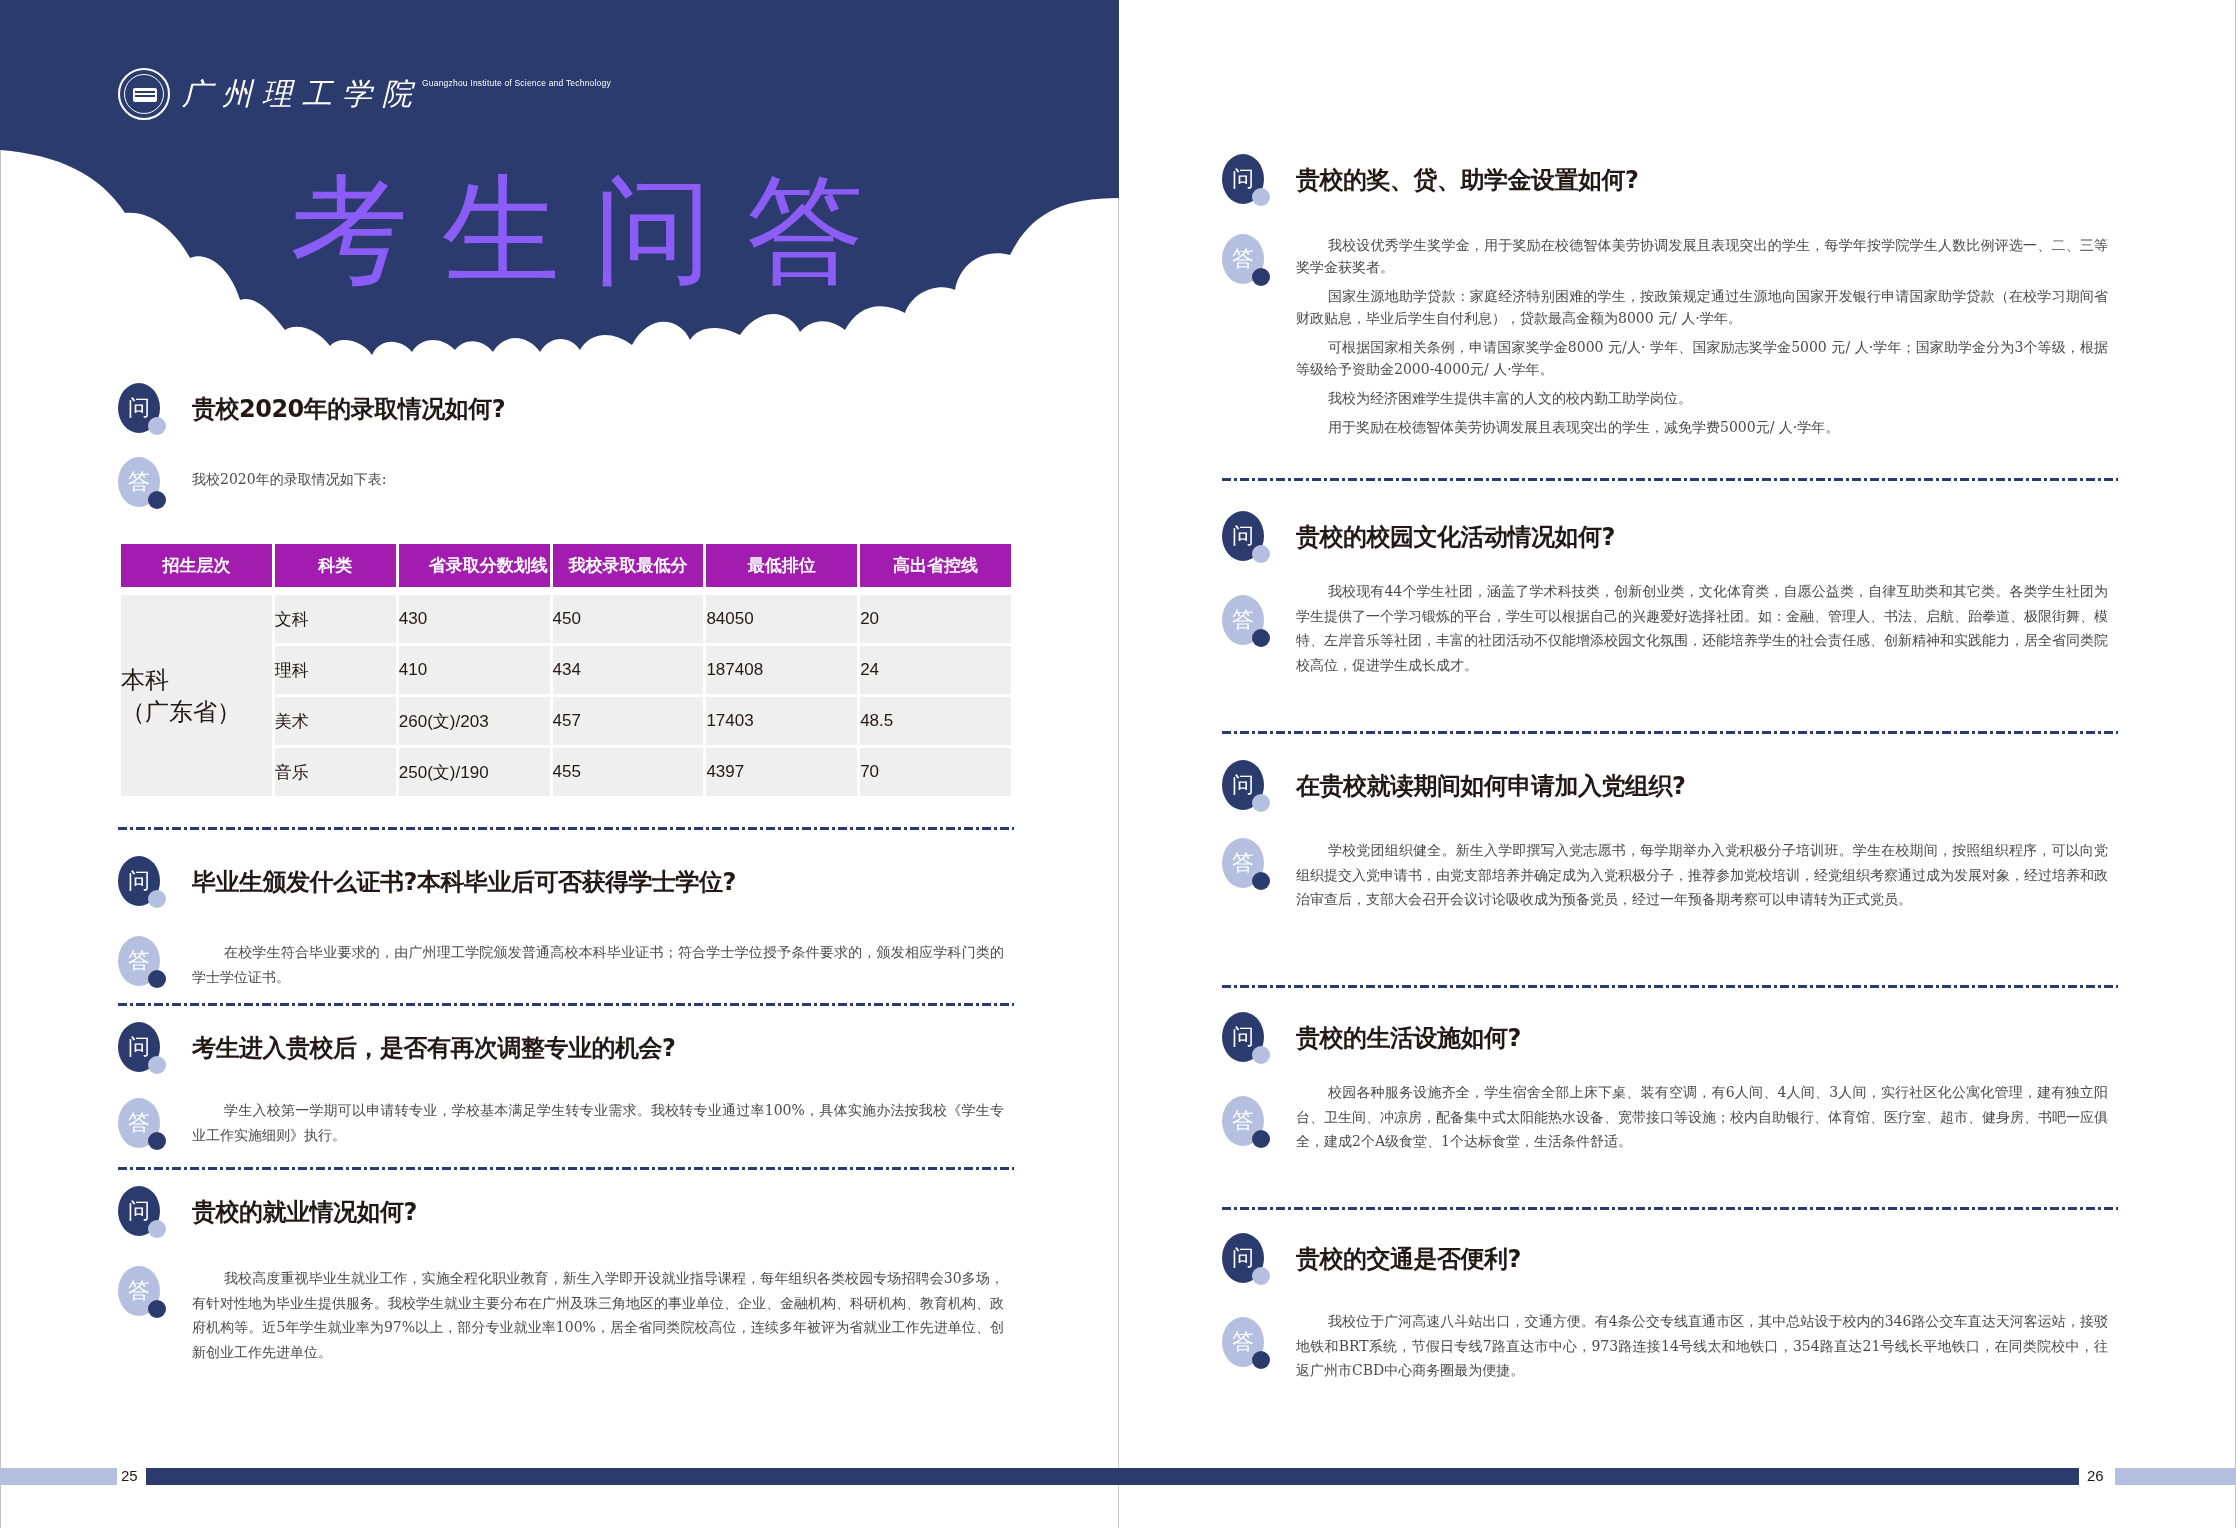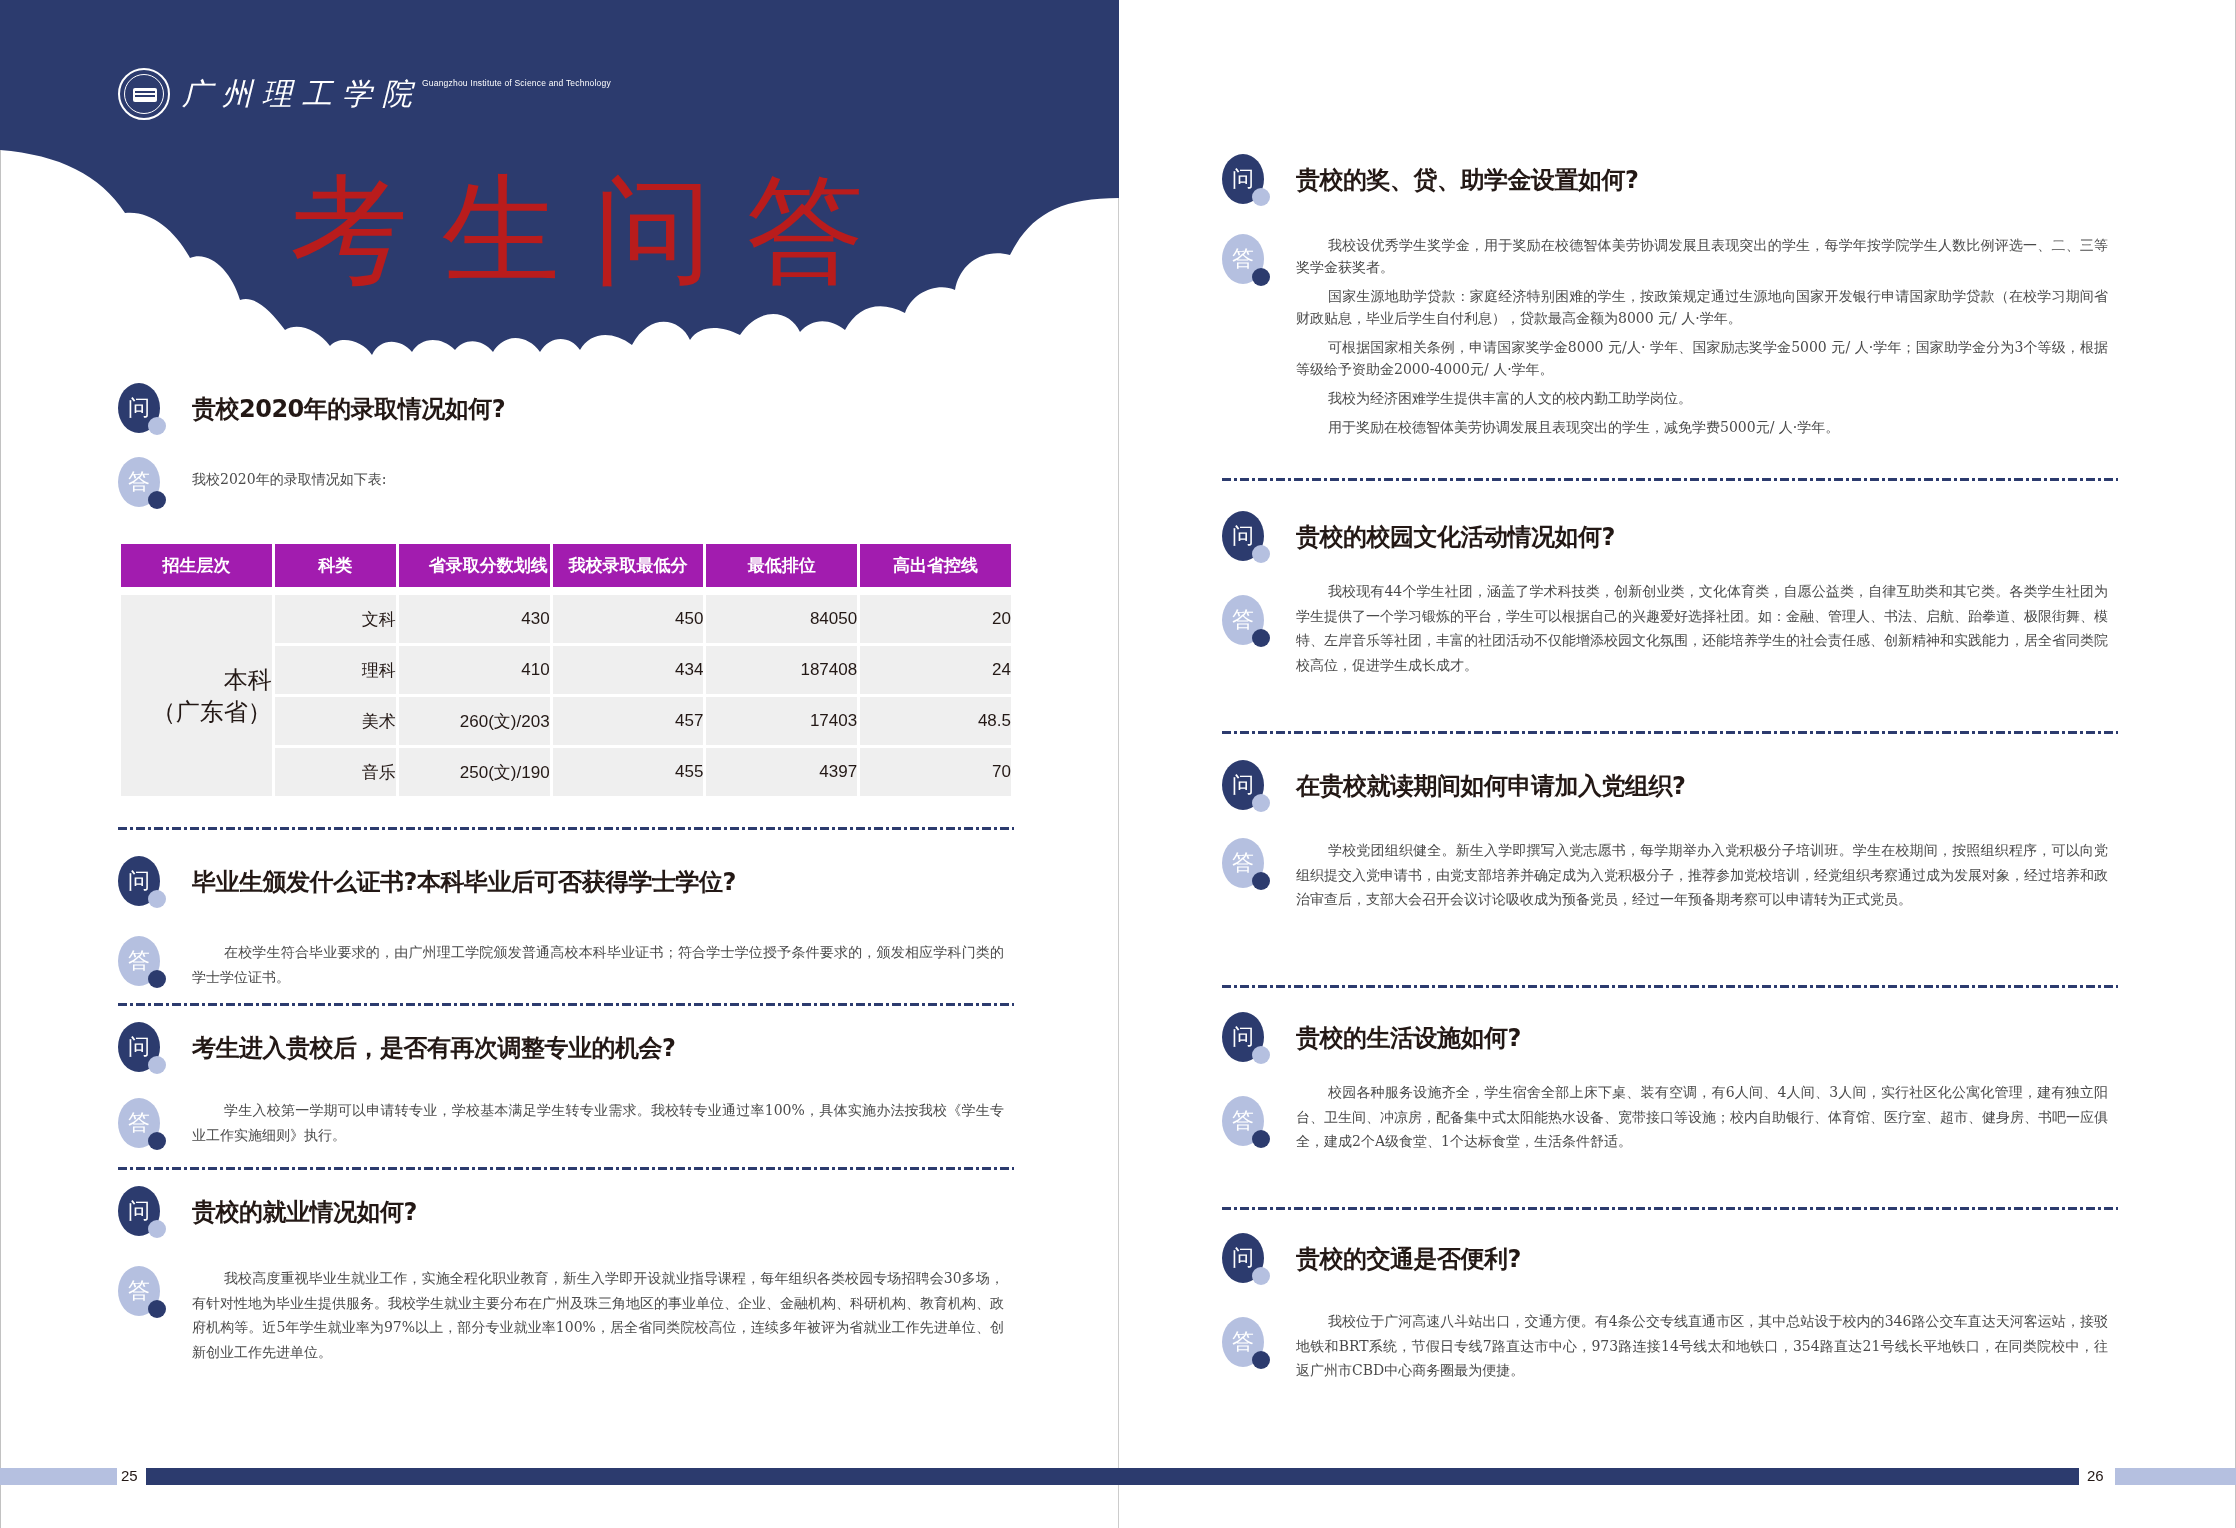--- a/index.html
+++ b/index.html
@@ -15,21 +15,21 @@
 
     .logo { position: absolute; left: 118px; top: 68px; display: flex; align-items: center; gap: 12px; }
     .logo-emblem { width: 52px; height: 52px; border-radius: 50%; border: 2px solid #fff; display: flex; align-items: center; justify-content: center; }
     .logo-emblem-inner { width: 40px; height: 40px; border-radius: 50%; border: 1px solid #fff; position: relative; }
     .logo-emblem-inner::before { content: ""; position: absolute; left: 8px; top: 13px; width: 24px; height: 14px; background: #fff; border-radius: 2px; }
     .logo-emblem-inner::after { content: ""; position: absolute; left: 10px; top: 16px; width: 20px; height: 2px; background: #2c3b6e; box-shadow: 0 4px 0 #2c3b6e; }
     .logo-text { display: flex; flex-direction: row; color: #fff; }
     .logo-cn { font-family: "DejaVu Serif", serif; font-size: 30px; font-style: italic; letter-spacing: 10px; line-height: 36px; }
     .logo-en { font-family: "Liberation Sans", sans-serif; font-size: 8.5px; letter-spacing: 0.2px; margin-top: 2px; }
 
-    .hero-title { position: absolute; left: 290px; top: 160px; color: #b91c1c; font-family: "DejaVu Sans", sans-serif; font-size: 118px; letter-spacing: 34px; line-height: 140px; font-weight: normal; }
+    .hero-title { position: absolute; left: 290px; top: 160px; color: #8b5cf6; font-family: "DejaVu Sans", sans-serif; font-size: 118px; letter-spacing: 34px; line-height: 140px; font-weight: normal; }
 
     
     .qa { position: absolute; }
     .q-row { display: flex; align-items: center; height: 56px; position: relative; }
     .badge { position: relative; width: 44px; height: 52px; flex: 0 0 auto; }
     .badge .big { position: absolute; left: 0; top: 0; width: 42px; height: 50px; border-radius: 50%; display: flex; align-items: center; justify-content: center; font-family: "DejaVu Serif", serif; font-size: 22px; color: #fff; }
     .badge .small { position: absolute; left: 30px; top: 34px; width: 18px; height: 18px; border-radius: 50%; }
     .badge.q .big { background: #2c3b6e; }
     .badge.q .small { background: #b5c0e0; }
     .badge.a .big { background: #b5c0e0; }
@@ -39,21 +39,21 @@
     .a-row .badge { margin-top: 0px; }
     .a-body { margin-left: 30px; width: 812px; font-family: "DejaVu Serif", serif; font-size: 14px; line-height: 24.5px; color: #4a4a4a; text-align: justify; }
     .a-body p { text-indent: 32px; margin-bottom: 7px; }
     .a-body p.plain { text-indent: 0; }
 
     .sep { position: absolute; height: 3px; background-image: linear-gradient(to right, #2c3b6e 0, #2c3b6e 9px, transparent 9px, transparent 12px, #2c3b6e 12px, #2c3b6e 15px, transparent 15px, transparent 18px); background-size: 18px 3px; background-repeat: repeat-x; }
 
     
     .adm-table { position: absolute; left: 118px; top: 541px; width: 896px; border-collapse: separate; border-spacing: 3px; }
     .adm-table th { background: #a21caf; color: #fff; font-size: 17px; font-weight: bold; height: 43px; text-align: center; font-family: "DejaVu Sans", sans-serif; }
-    .adm-table td { background: #efefef; color: #231815; font-size: 17px; height: 48px; text-align: right; font-family: "Liberation Sans", sans-serif; }
+    .adm-table td { background: #efefef; color: #231815; font-size: 17px; height: 48px; text-align: left; font-family: "Liberation Sans", sans-serif; }
     .adm-table tr.spacer td { height: 2px; background: transparent; padding: 0; }
     .adm-table td.level { font-family: "DejaVu Serif", serif; font-size: 24px; line-height: 32px; }
     .adm-table td.subj { font-family: "DejaVu Sans", sans-serif; }
 
     
     .footer-bar { position: absolute; top: 1468px; height: 17px; }
     .footer-left-light { left: 0; width: 117px; background: #b5c0e0; }
     .footer-main { left: 146px; width: 1933px; background: #2c3b6e; }
     .footer-right-light { left: 2115px; width: 121px; background: #b5c0e0; }
     .page-num { position: absolute; top: 1467px; font-family: "Liberation Sans", sans-serif; font-size: 15px; color: #231815; line-height: 18px; }

